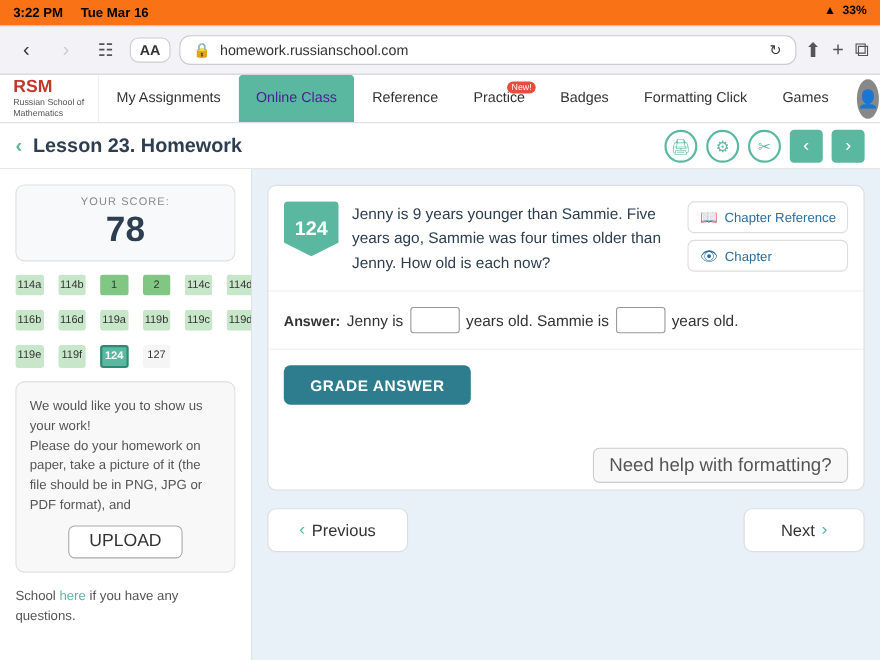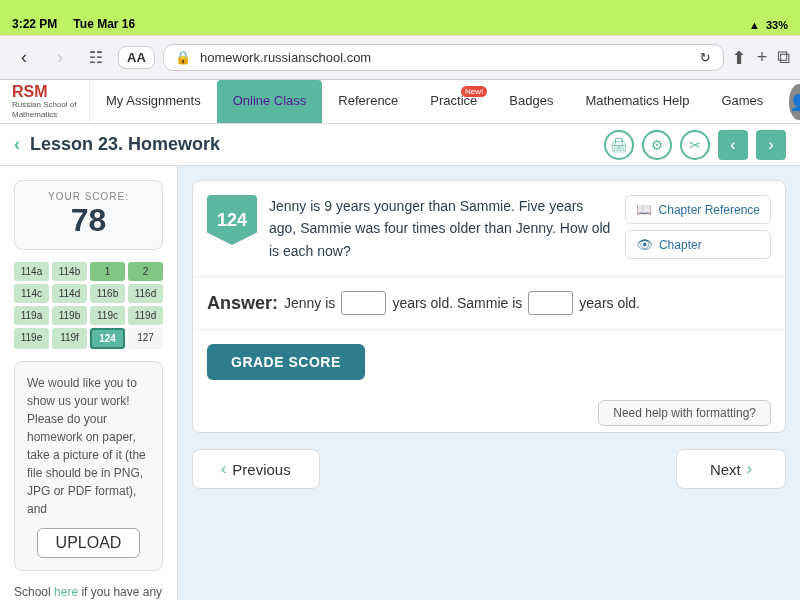--- a/index.html
+++ b/index.html
@@ -1,28 +1,28 @@
 <!DOCTYPE html>
 <html><head>
   <meta charset="utf-8">
   <style>
     * { box-sizing: border-box; margin: 0; padding: 0; }
     body { font-family: -apple-system, BlinkMacSystemFont, 'Segoe UI', sans-serif; background: #f0f4f8; width: 800px; height: 600px; overflow: hidden; font-size: 13px; }
 
     
     .status-bar {
-      background: #bef264;
+      background: #f97316;
       display: flex;
       justify-content: space-between;
-      align-items: flex-end;
+      align-items: flex-start;
       padding: 4px 12px;
       font-size: 12px;
       font-weight: 600;
       border-bottom: 1px solid #ddd;
-      height: 36px;
+      height: 24px;
     }
     .status-icons { display: flex; align-items: center; gap: 6px; font-size: 11px; }
 
     
     .browser-chrome {
       background: #f2f2f7;
       padding: 6px 10px;
       display: flex;
       align-items: center;
       gap: 8px;
@@ -163,39 +163,39 @@
 
     
     .main-area {
       display: flex;
       height: calc(100% - 42px);
       overflow: hidden;
     }
 
     
     .left-panel {
-      width: 178px;
+      width: 229px;
       background: #fff;
       border-right: 1px solid #ddd;
       padding: 14px;
       overflow-y: auto;
       flex-shrink: 0;
     }
     .score-section {
       text-align: center;
       background: #f8f9fa;
       border-radius: 8px;
       padding: 10px;
       margin-bottom: 12px;
       border: 1px solid #e0e0e0;
     }
     .score-label { font-size: 10px; color: #888; text-transform: uppercase; letter-spacing: 1px; }
     .score-value { font-size: 32px; font-weight: 700; color: #2c3e50; }
 
-    .problem-grid { display: grid; grid-template-columns: repeat(4, 1fr); gap: 3px; margin-bottom: 12px; }
+    .problem-grid { display: grid; grid-template-columns: repeat(6, 1fr); gap: 13px; margin-bottom: 12px; }
     .prob-cell {
       font-size: 10px;
       text-align: center;
       padding: 3px 1px;
       border-radius: 3px;
       cursor: pointer;
       border: 1px solid transparent;
       color: #333;
     }
     .prob-cell.green-light { background: #c8e6c9; }
@@ -288,21 +288,21 @@
 
     
     .answer-area {
       padding: 14px;
       border-top: 1px solid #eee;
       display: flex;
       align-items: center;
       gap: 6px;
       flex-wrap: wrap;
     }
-    .answer-label { font-weight: 600; color: #333; font-size: 18px; }
+    .answer-label { font-weight: 600; color: #333; font-size: 13px; }
     .answer-text { font-size: 14px; color: #333; }
     .answer-input {
       width: 45px; height: 24px;
       border: 1px solid #999;
       border-radius: 3px;
       text-align: center;
       font-size: 13px;
     }
 
     
@@ -323,23 +323,24 @@
     .formatting-area {
       display: flex;
       justify-content: flex-end;
       padding: 6px 14px;
     }
     .formatting-btn {
       background: #f8f8f8;
       border: 1px solid #ccc;
       border-radius: 6px;
       padding: 5px 14px;
-      font-size: 12px;
+      font-size: 17px;
       color: #555;
       cursor: pointer;
+      margin-top: 19px;
     }
 
     
     .nav-area {
       display: flex;
       justify-content: space-between;
       align-items: center;
       padding: 4px 0;
     }
     .prev-btn, .next-btn {
@@ -397,21 +398,21 @@
   </div>
   <nav class="nav-tabs">
     <div class="nav-tab">My Assignments</div>
     <div class="nav-tab active">Online Class</div>
     <div class="nav-tab">Reference</div>
     <div class="nav-tab" style="position:relative;text-align:right;">
       <span>Practice</span>
       <span class="new-badge">New!</span>
     </div>
     <div class="nav-tab">Badges</div>
-    <div class="nav-tab">Mathematics Help</div>
+    <div class="nav-tab">Formatting Click</div>
     <div class="nav-tab">Games</div>
   </nav>
   <div class="profile-icon">👤</div>
 </div>
 
 <div class="page-content">
 
   <div class="lesson-header">
     <button class="lesson-nav-btn">‹</button>
     <span class="lesson-title">Lesson 23. Homework</span>
@@ -486,21 +487,21 @@
         <div class="answer-area">
           <span class="answer-label">Answer:</span>
           <span class="answer-text">Jenny is</span>
           <input class="answer-input" type="text" value="" style="">
           <span class="answer-text">years old. Sammie is</span>
           <input class="answer-input" type="text" value="" style="">
           <span class="answer-text">years old.</span>
         </div>
 
         <div class="grade-area">
-          <button class="grade-btn">GRADE SCORE</button>
+          <button class="grade-btn">GRADE ANSWER</button>
         </div>
 
         <div class="formatting-area">
           <button class="formatting-btn">Need help with formatting?</button>
         </div>
       </div>
 
       <div class="nav-area">
         <button class="prev-btn">
           <span class="arrow">‹</span>

